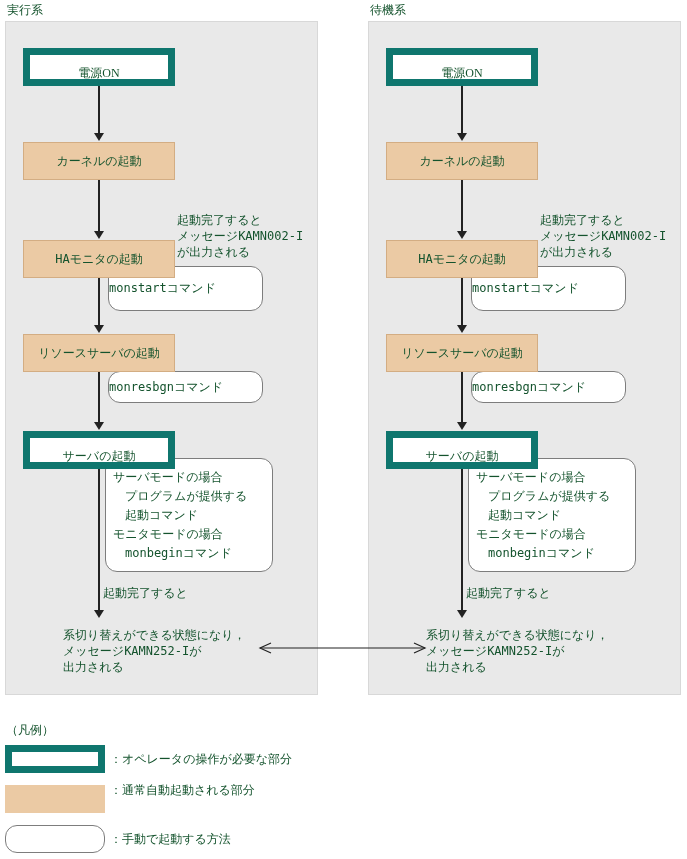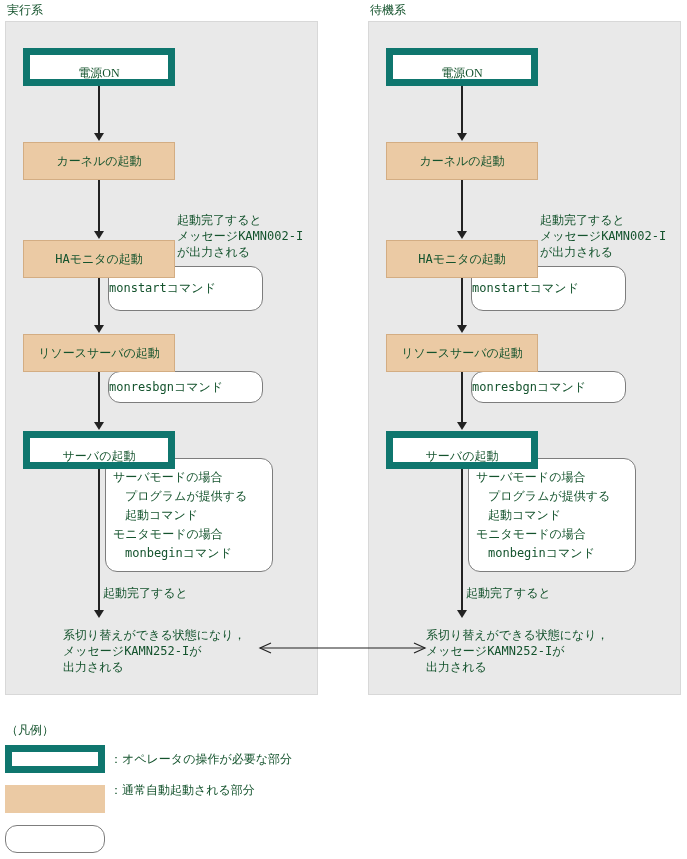--- a/index.html
+++ b/index.html
@@ -147,15 +147,16 @@
   <div style="position:absolute;left:0;top:720px;width:553px;height:139px;">
     <div class="note" style="left:6px;top:2px;">（凡例）</div>
 
     <div class="legend-swatch white-box" style="top:25px;"></div>
     <div class="legend-label" style="top:25px;">：オペレータの操作が必要な部分</div>
 
     <div class="legend-swatch" style="top:65px;background:#ebcaa4;"></div>
     <div class="legend-label" style="top:56px;">：通常自動起動される部分</div>
 
     <div class="legend-swatch" style="top:105px;background:#fff;border:1px solid #7d7d7d;border-radius:12px;"></div>
+    <div class="legend-label" style="top:105px;">：手動で起動する方法</div>
   </div>
 
 </div>
 
 </body></html>

